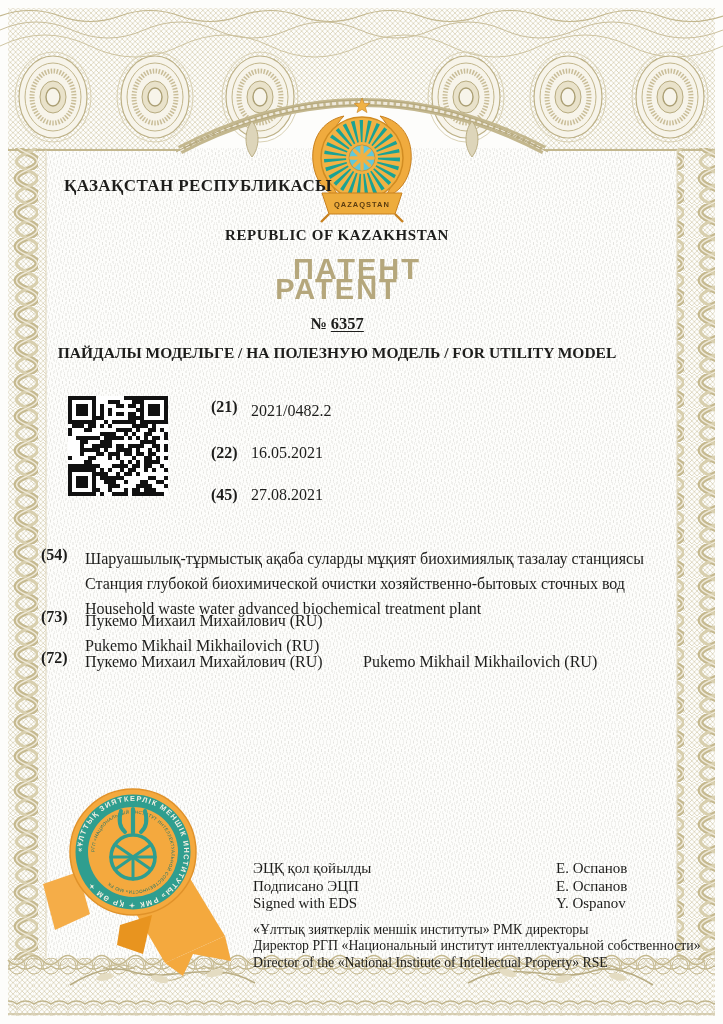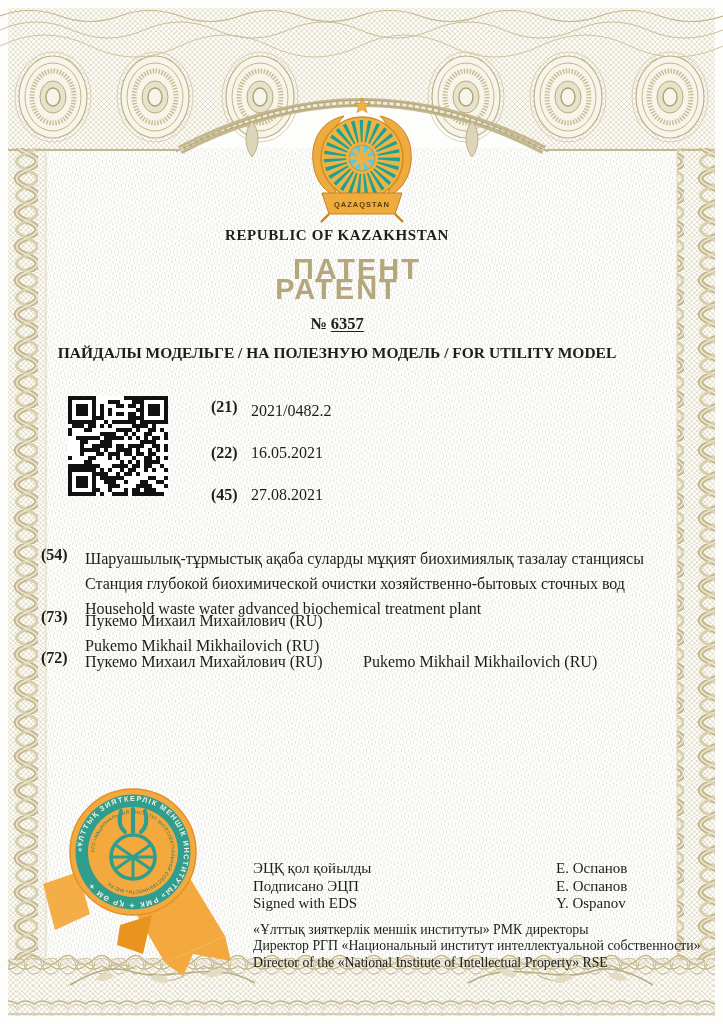--- a/index.html
+++ b/index.html
@@ -120,20 +120,21 @@
       <line x1="59" y1="62" x2="81" y2="62"></line>
       <line x1="62.5" y1="54.5" x2="77.5" y2="69.5"></line>
       <line x1="62.5" y1="69.5" x2="77.5" y2="54.5"></line>
     </g>
     <path d="M30,97 L110,97 L103,118 L37,118 Z" fill="#eeac3c" stroke="#c8811f" stroke-width="1"></path>
     <path d="M37,118 l-8,8 M103,118 l8,8" stroke="#c8811f" stroke-width="2.4"></path>
     <text x="70" y="111" text-anchor="middle" font-family="Liberation Sans, sans-serif" font-size="7.5" font-weight="bold" fill="#5a3c10" letter-spacing="1">QAZAQSTAN</text>
   </svg>
 
   <div class="abs hdr-row">
+    <span>ҚАЗАҚСТАН РЕСПУБЛИКАСЫ</span>
   </div>
   <div class="abs ctr rep-en">REPUBLIC OF KAZAKHSTAN</div>
   <div class="abs ctr patent-word pt1">ПАТЕНТ</div>
   <div class="abs ctr patent-word pt2">PATENT</div>
   <div class="abs ctr num-line">
     <span>№</span>
     <span class="u">6357</span>
   </div>
   <div class="abs ctr subject">ПАЙДАЛЫ МОДЕЛЬГЕ / НА ПОЛЕЗНУЮ МОДЕЛЬ / FOR UTILITY MODEL</div>
 

